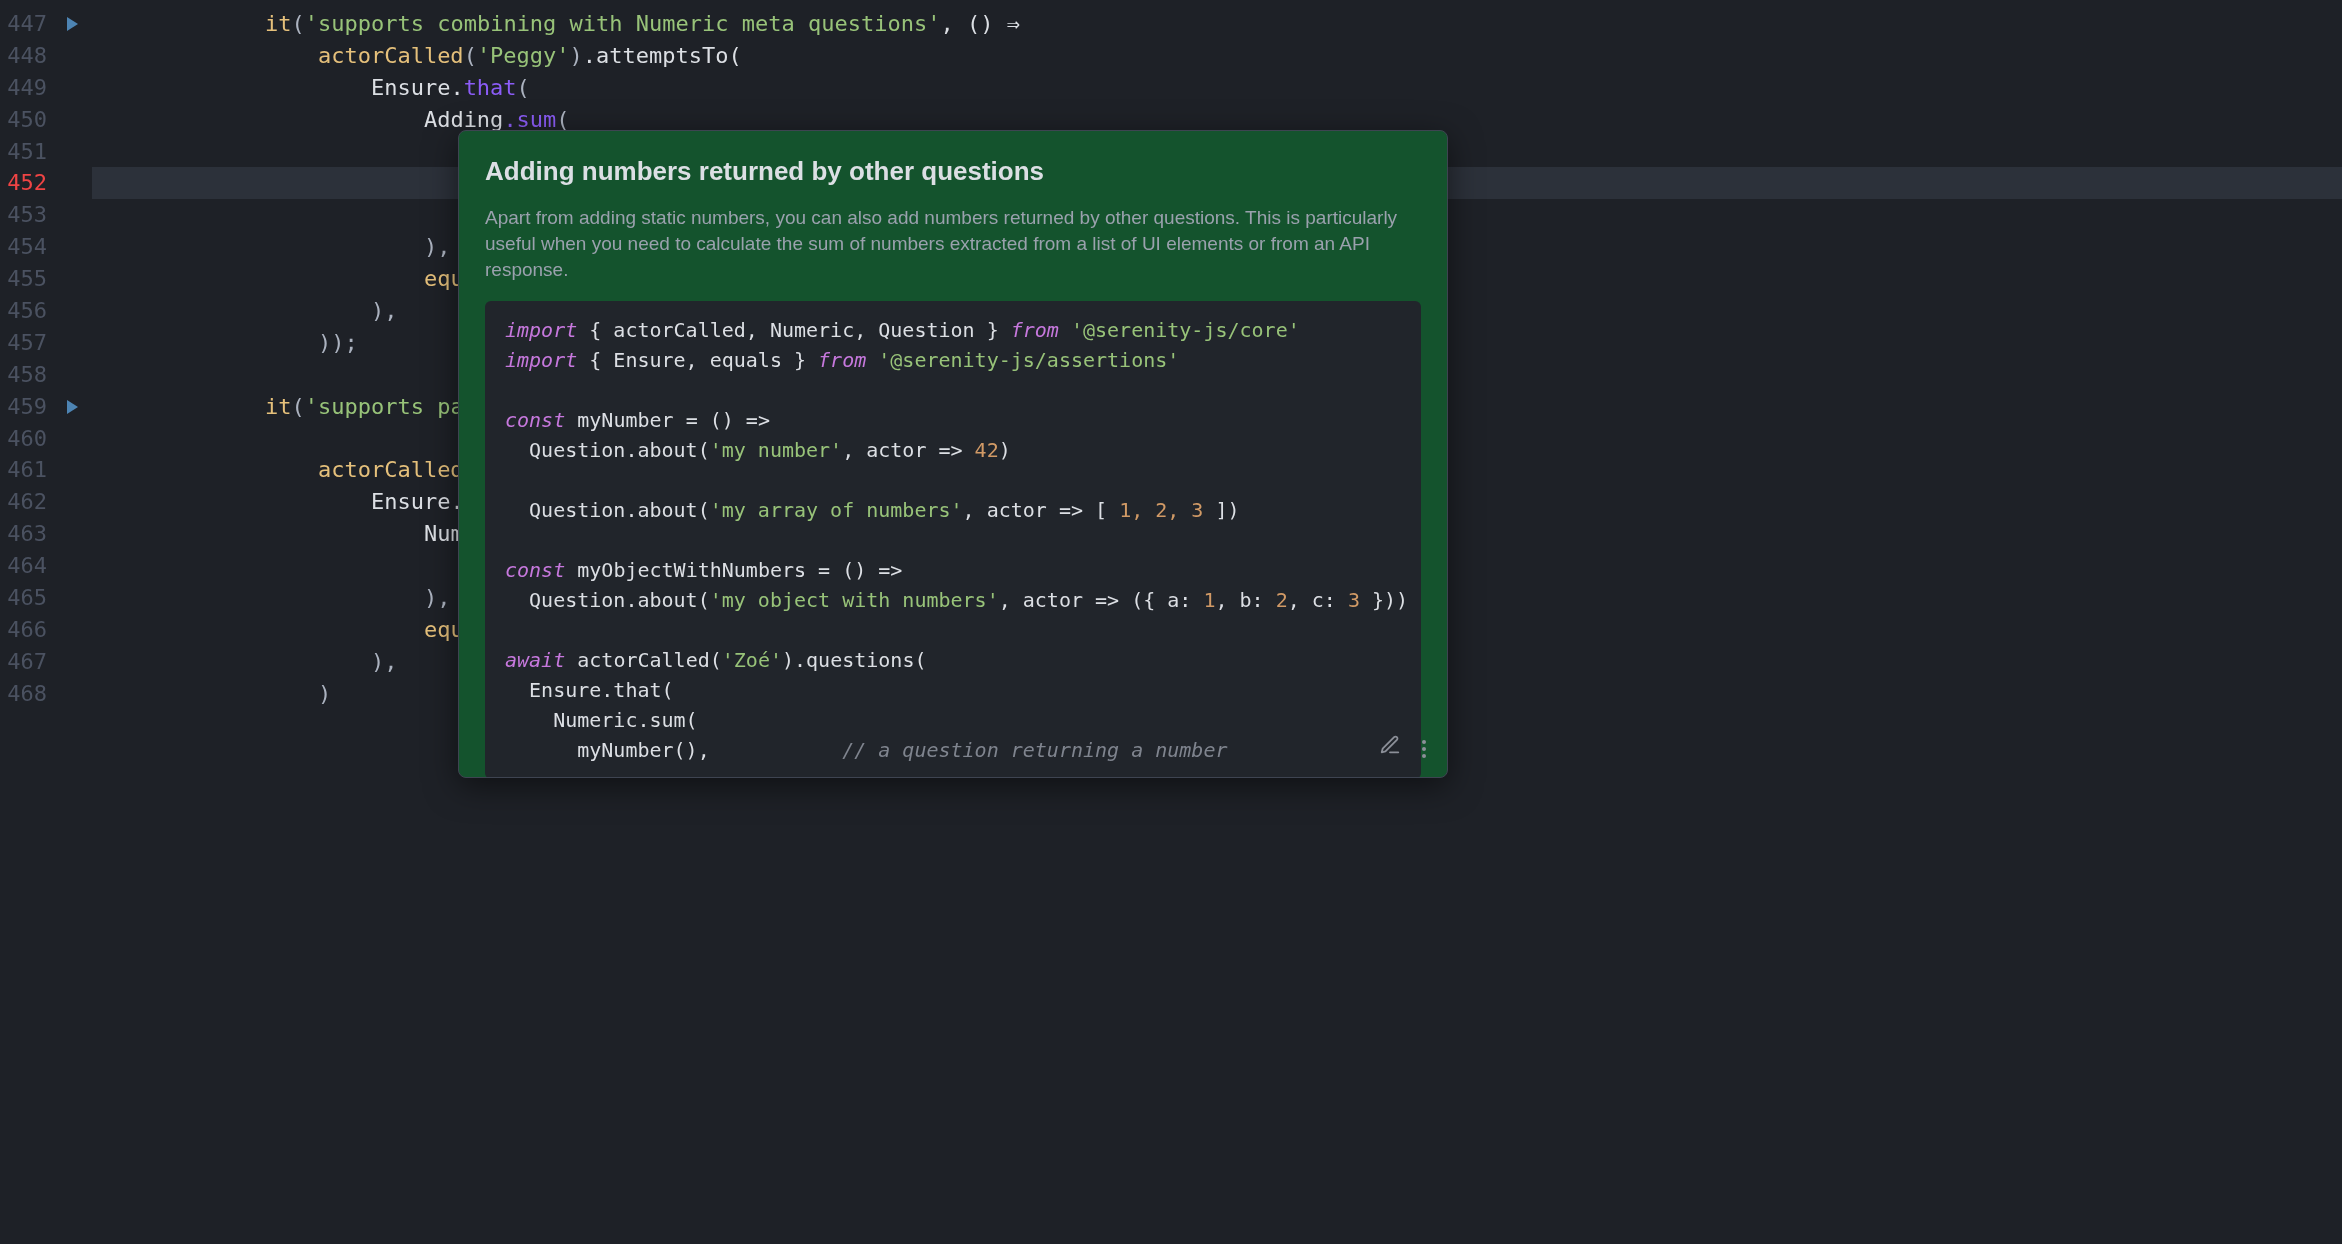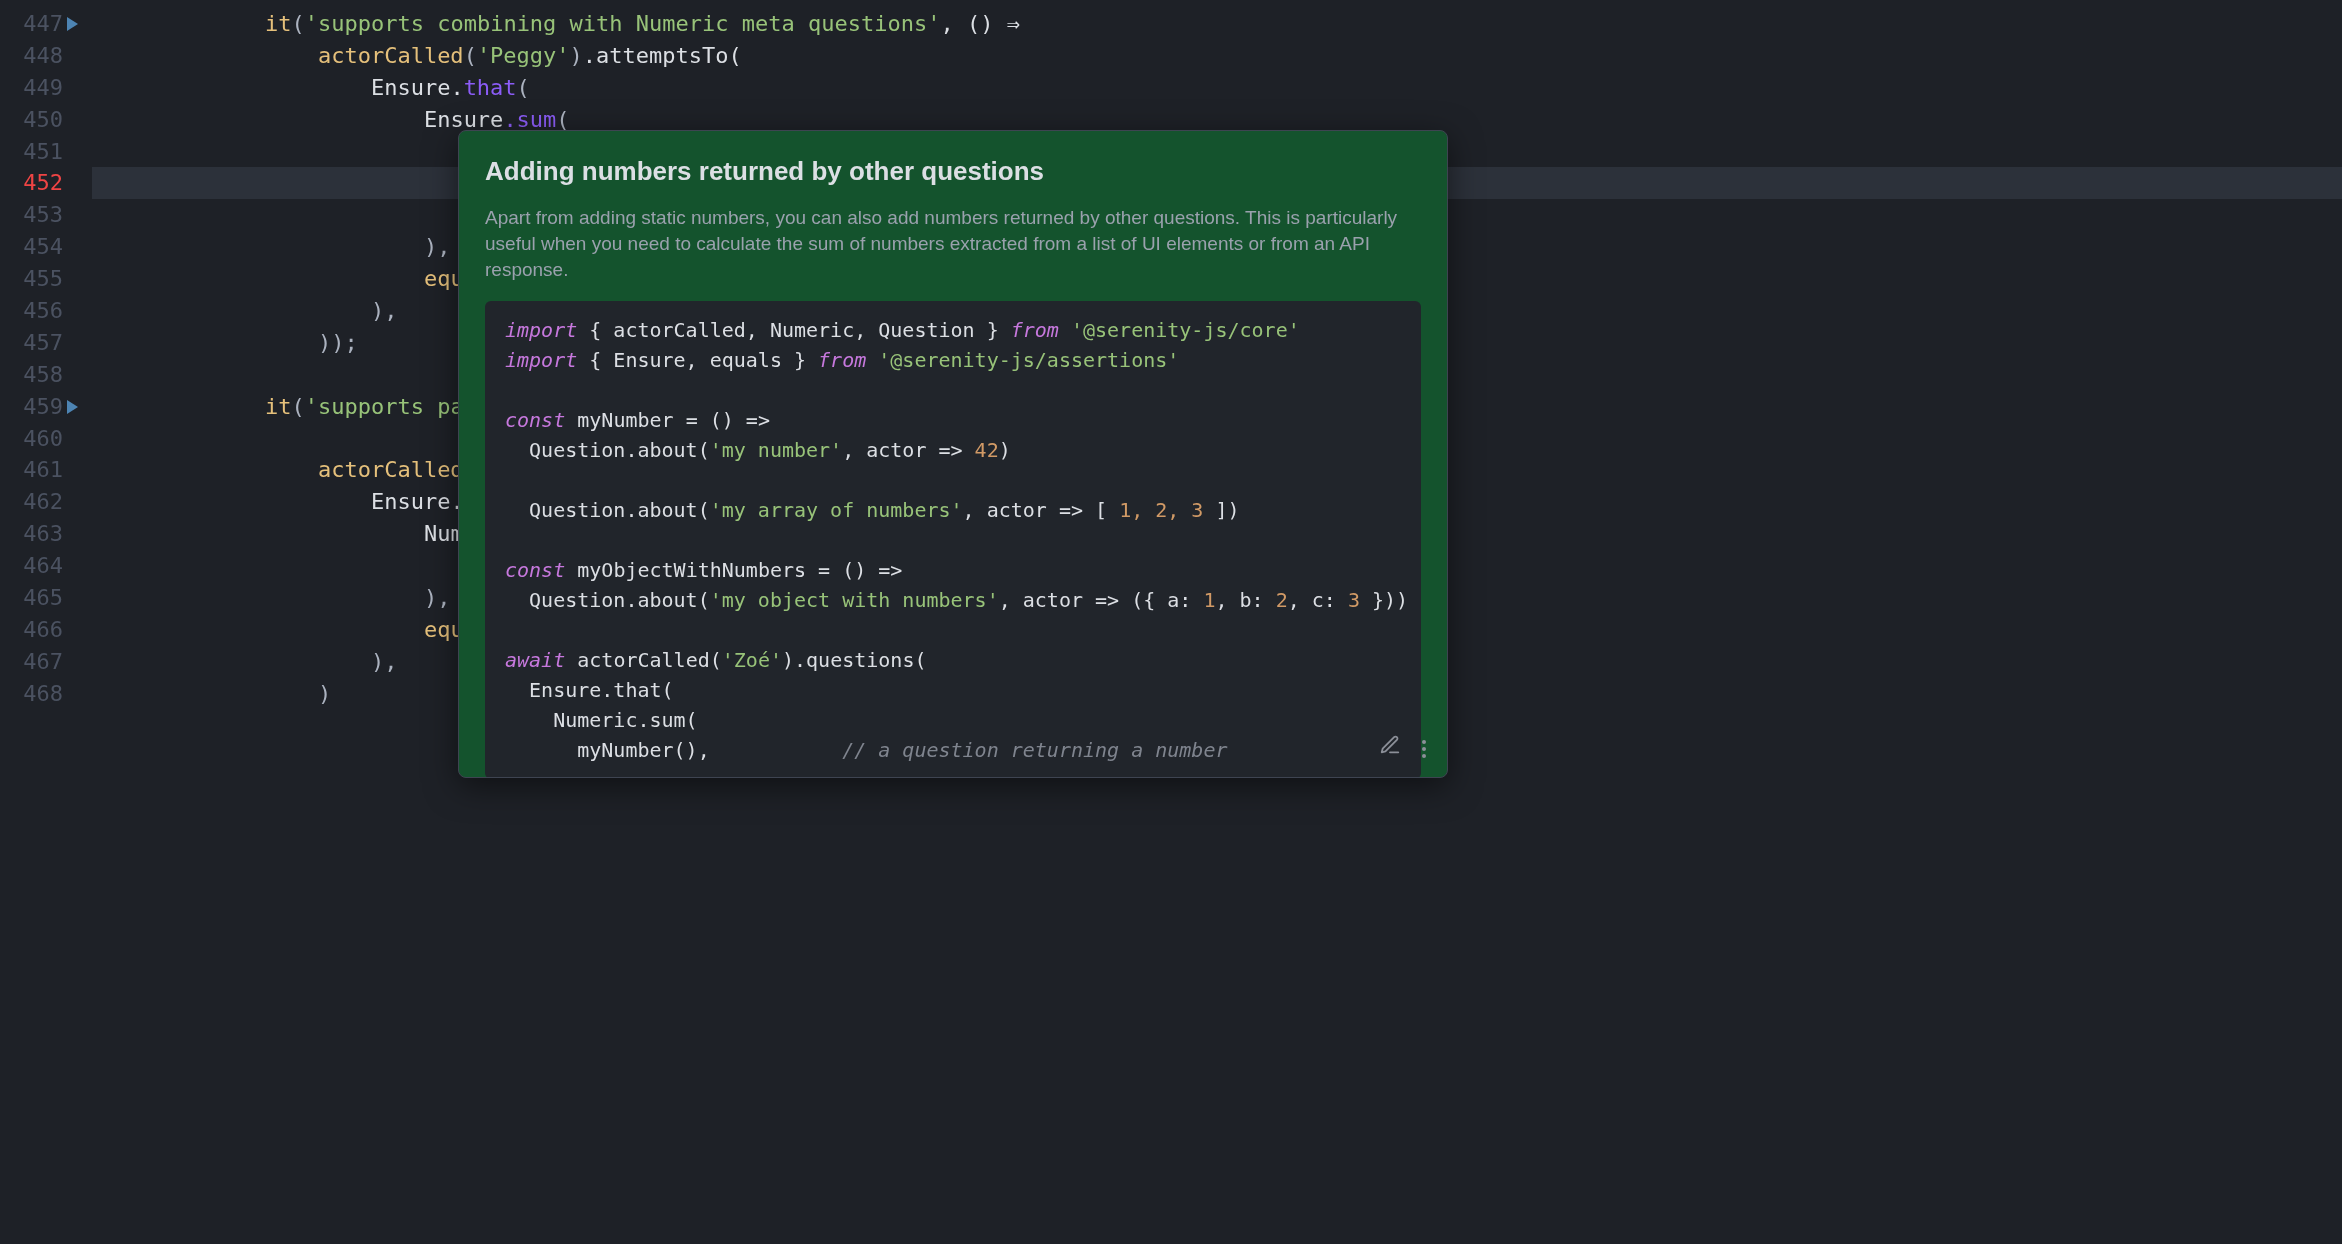--- a/index.html
+++ b/index.html
@@ -21,21 +21,21 @@
   color: #4b5261;
   text-align: right;
   padding: 8px 8px 0 0;
   user-select: none;
   flex-shrink: 0;
 }
 .gutter-line {
   display: flex;
   justify-content: flex-end;
   align-items: center;
-  gap: 4px;
+  gap: 20px;
   height: 31.9px;
   padding-right: 6px;
 }
 .gutter-line .num { min-width: 40px; }
 .run-icon {
   width: 0; height: 0;
   border-left: 11px solid #61afef;
   border-top: 7px solid transparent;
   border-bottom: 7px solid transparent;
   opacity: 0.7;
@@ -215,21 +215,21 @@
       </div>
       <div class="gutter-line">
         <span class="num">468</span>
         <span style="width: 11px;"></span>
       </div>
     </div>
   <div class="code-area">
     <div class="code-line"><span class="tok-dim">            </span><span class="tok-fn">it</span><span class="tok-paren">(</span><span class="tok-str">'supports combining with Numeric meta questions'</span><span class="tok-plain">, () ⇒</span></div>
     <div class="code-line"><span class="tok-dim">                </span><span class="tok-fn">actorCalled</span><span class="tok-paren">(</span><span class="tok-str">'Peggy'</span><span class="tok-paren">)</span><span class="tok-plain">.attemptsTo(</span></div>
     <div class="code-line"><span class="tok-dim">                    </span><span class="tok-plain">Ensure.</span><span class="tok-prop">that</span><span class="tok-paren">(</span></div>
-    <div class="code-line"><span class="tok-dim">                        </span><span class="tok-plain">Ensure</span><span class="tok-prop">.sum</span><span class="tok-paren">(</span></div>
+    <div class="code-line"><span class="tok-dim">                        </span><span class="tok-plain">Adding</span><span class="tok-prop">.sum</span><span class="tok-paren">(</span></div>
     <div class="code-line"><span class="tok-dim">                            </span><span class="tok-plain">Pric</span></div>
     <div class="code-line current"></div>
     <div class="code-line"></div>
     <div class="code-line"><span class="tok-dim">                        </span><span class="tok-paren">),</span></div>
     <div class="code-line"><span class="tok-dim">                        </span><span class="tok-fn">equals</span><span class="tok-paren">(1</span></div>
     <div class="code-line"><span class="tok-dim">                    </span><span class="tok-paren">),</span></div>
     <div class="code-line"><span class="tok-dim">                </span><span class="tok-paren">));</span></div>
     <div class="code-line"></div>
     <div class="code-line"><span class="tok-dim">            </span><span class="tok-fn">it</span><span class="tok-paren">(</span><span class="tok-str">'supports parsing</span></div>
     <div class="code-line"></div>

